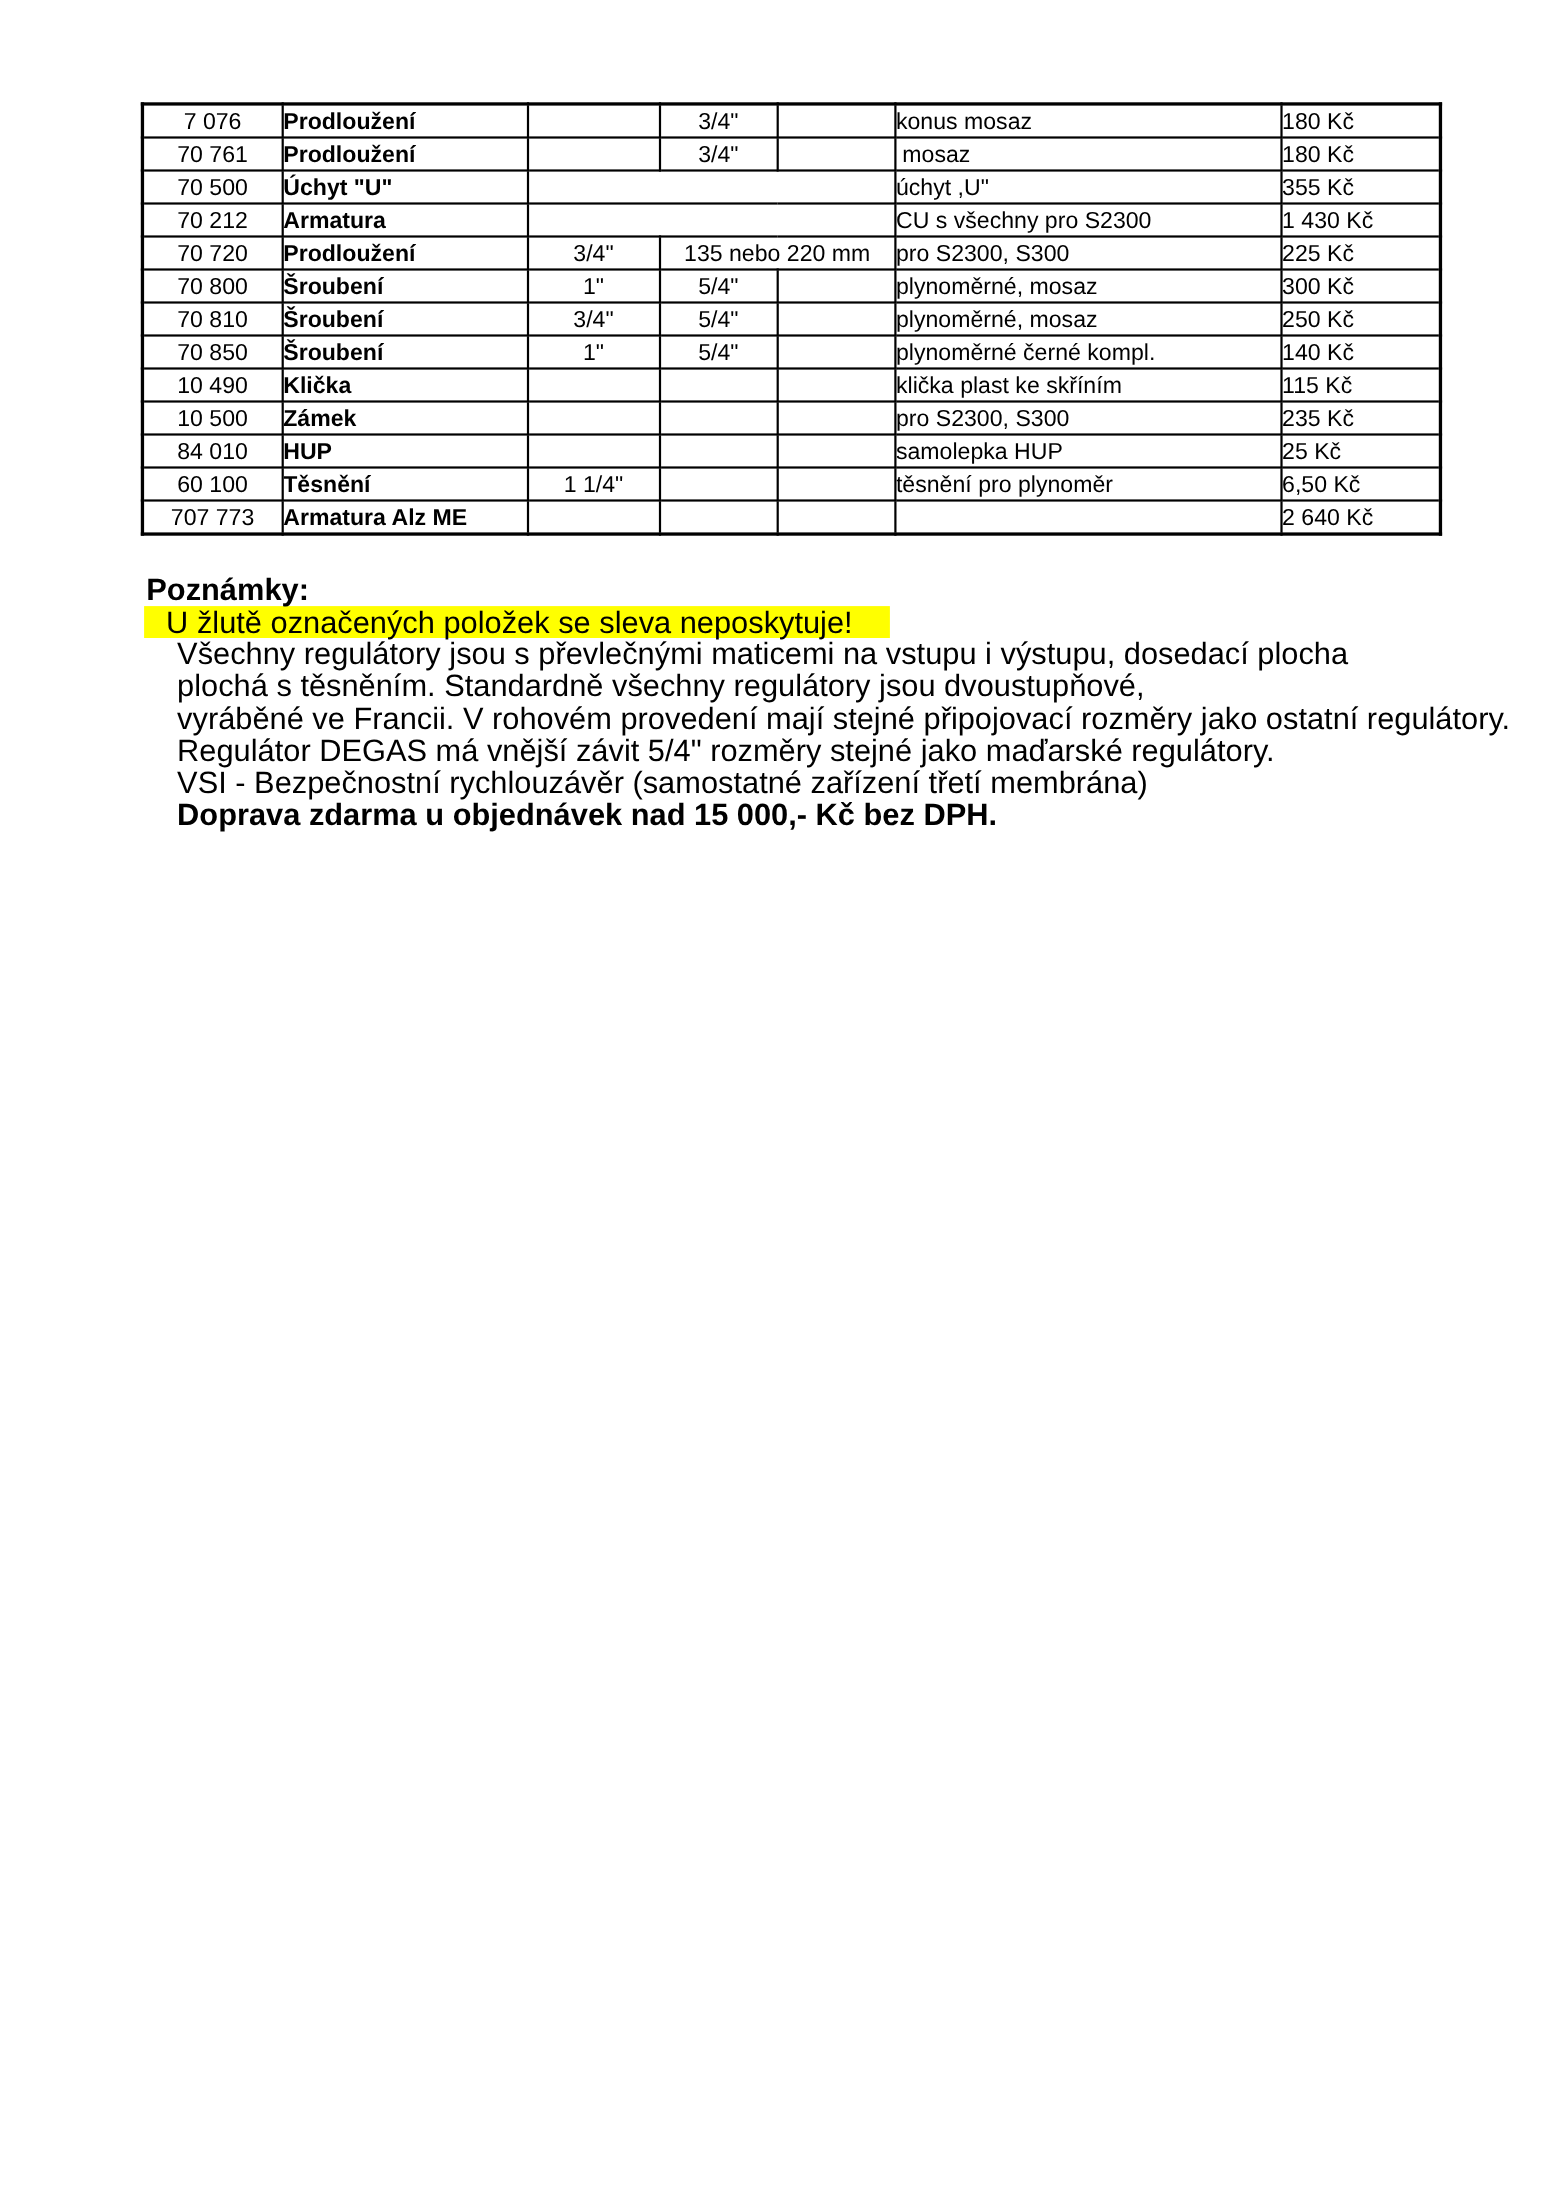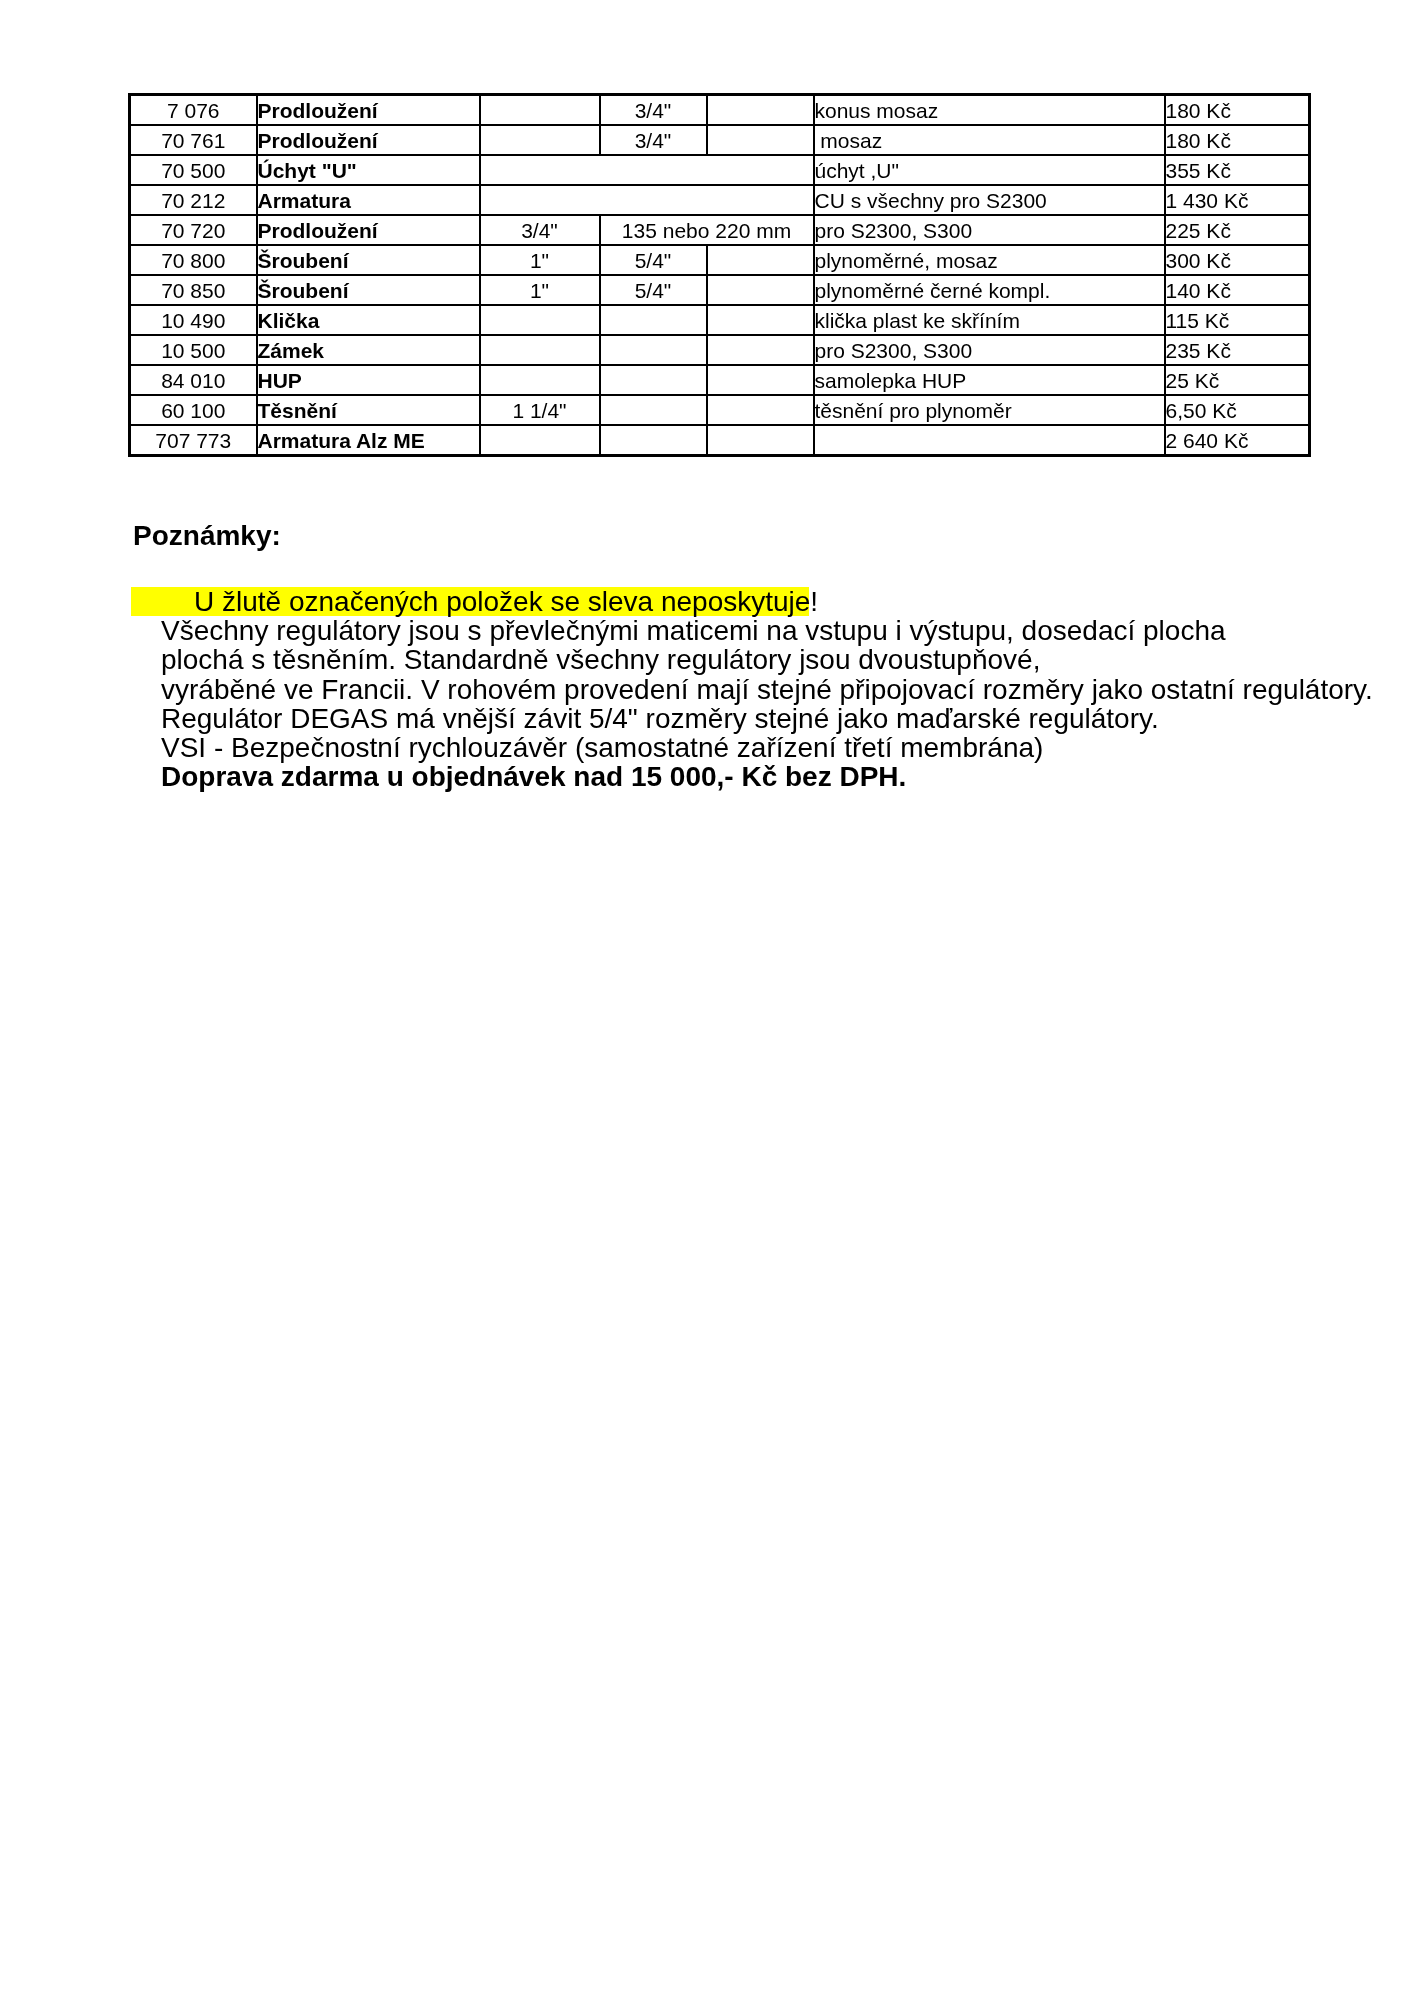--- a/index.html
+++ b/index.html
@@ -59,23 +59,22 @@
     font-weight: bold;
     margin-left: 2px;
     height: 30px;
     line-height: 30px;
   }
   .highlight-bar {
     box-sizing: border-box;
     width: 678px;
     height: 29px;
     line-height: 29px;
-    padding-left: 63px;
+    padding-left: 20px;
     white-space: pre;
-    margin-top: 36px;
   }
   .note-line {
     margin-left: 30px;
     height: 29.3px;
     line-height: 29.3px;
     white-space: pre;
   }
   .note-line.bold { font-weight: bold; }
 </style>
 </head>
@@ -136,20 +135,29 @@
         <tr>
           <td class="cell-code">70 800</td>
           <td class="cell-name">Šroubení</td>
           <td class="cell-size">1"</td>
           <td class="cell-size">5/4"</td>
           <td class="cell-size"></td>
           <td class="cell-desc">plynoměrné, mosaz</td>
           <td class="cell-price">300 Kč</td>
         </tr>
         <tr>
+          <td class="cell-code">70 810</td>
+          <td class="cell-name">Šroubení</td>
+          <td class="cell-size">3/4"</td>
+          <td class="cell-size">5/4"</td>
+          <td class="cell-size"></td>
+          <td class="cell-desc">plynoměrné, mosaz</td>
+          <td class="cell-price">250 Kč</td>
+        </tr>
+        <tr>
           <td class="cell-code">70 850</td>
           <td class="cell-name">Šroubení</td>
           <td class="cell-size">1"</td>
           <td class="cell-size">5/4"</td>
           <td class="cell-size"></td>
           <td class="cell-desc">plynoměrné černé kompl.</td>
           <td class="cell-price">140 Kč</td>
         </tr>
         <tr>
           <td class="cell-code">10 490</td>

